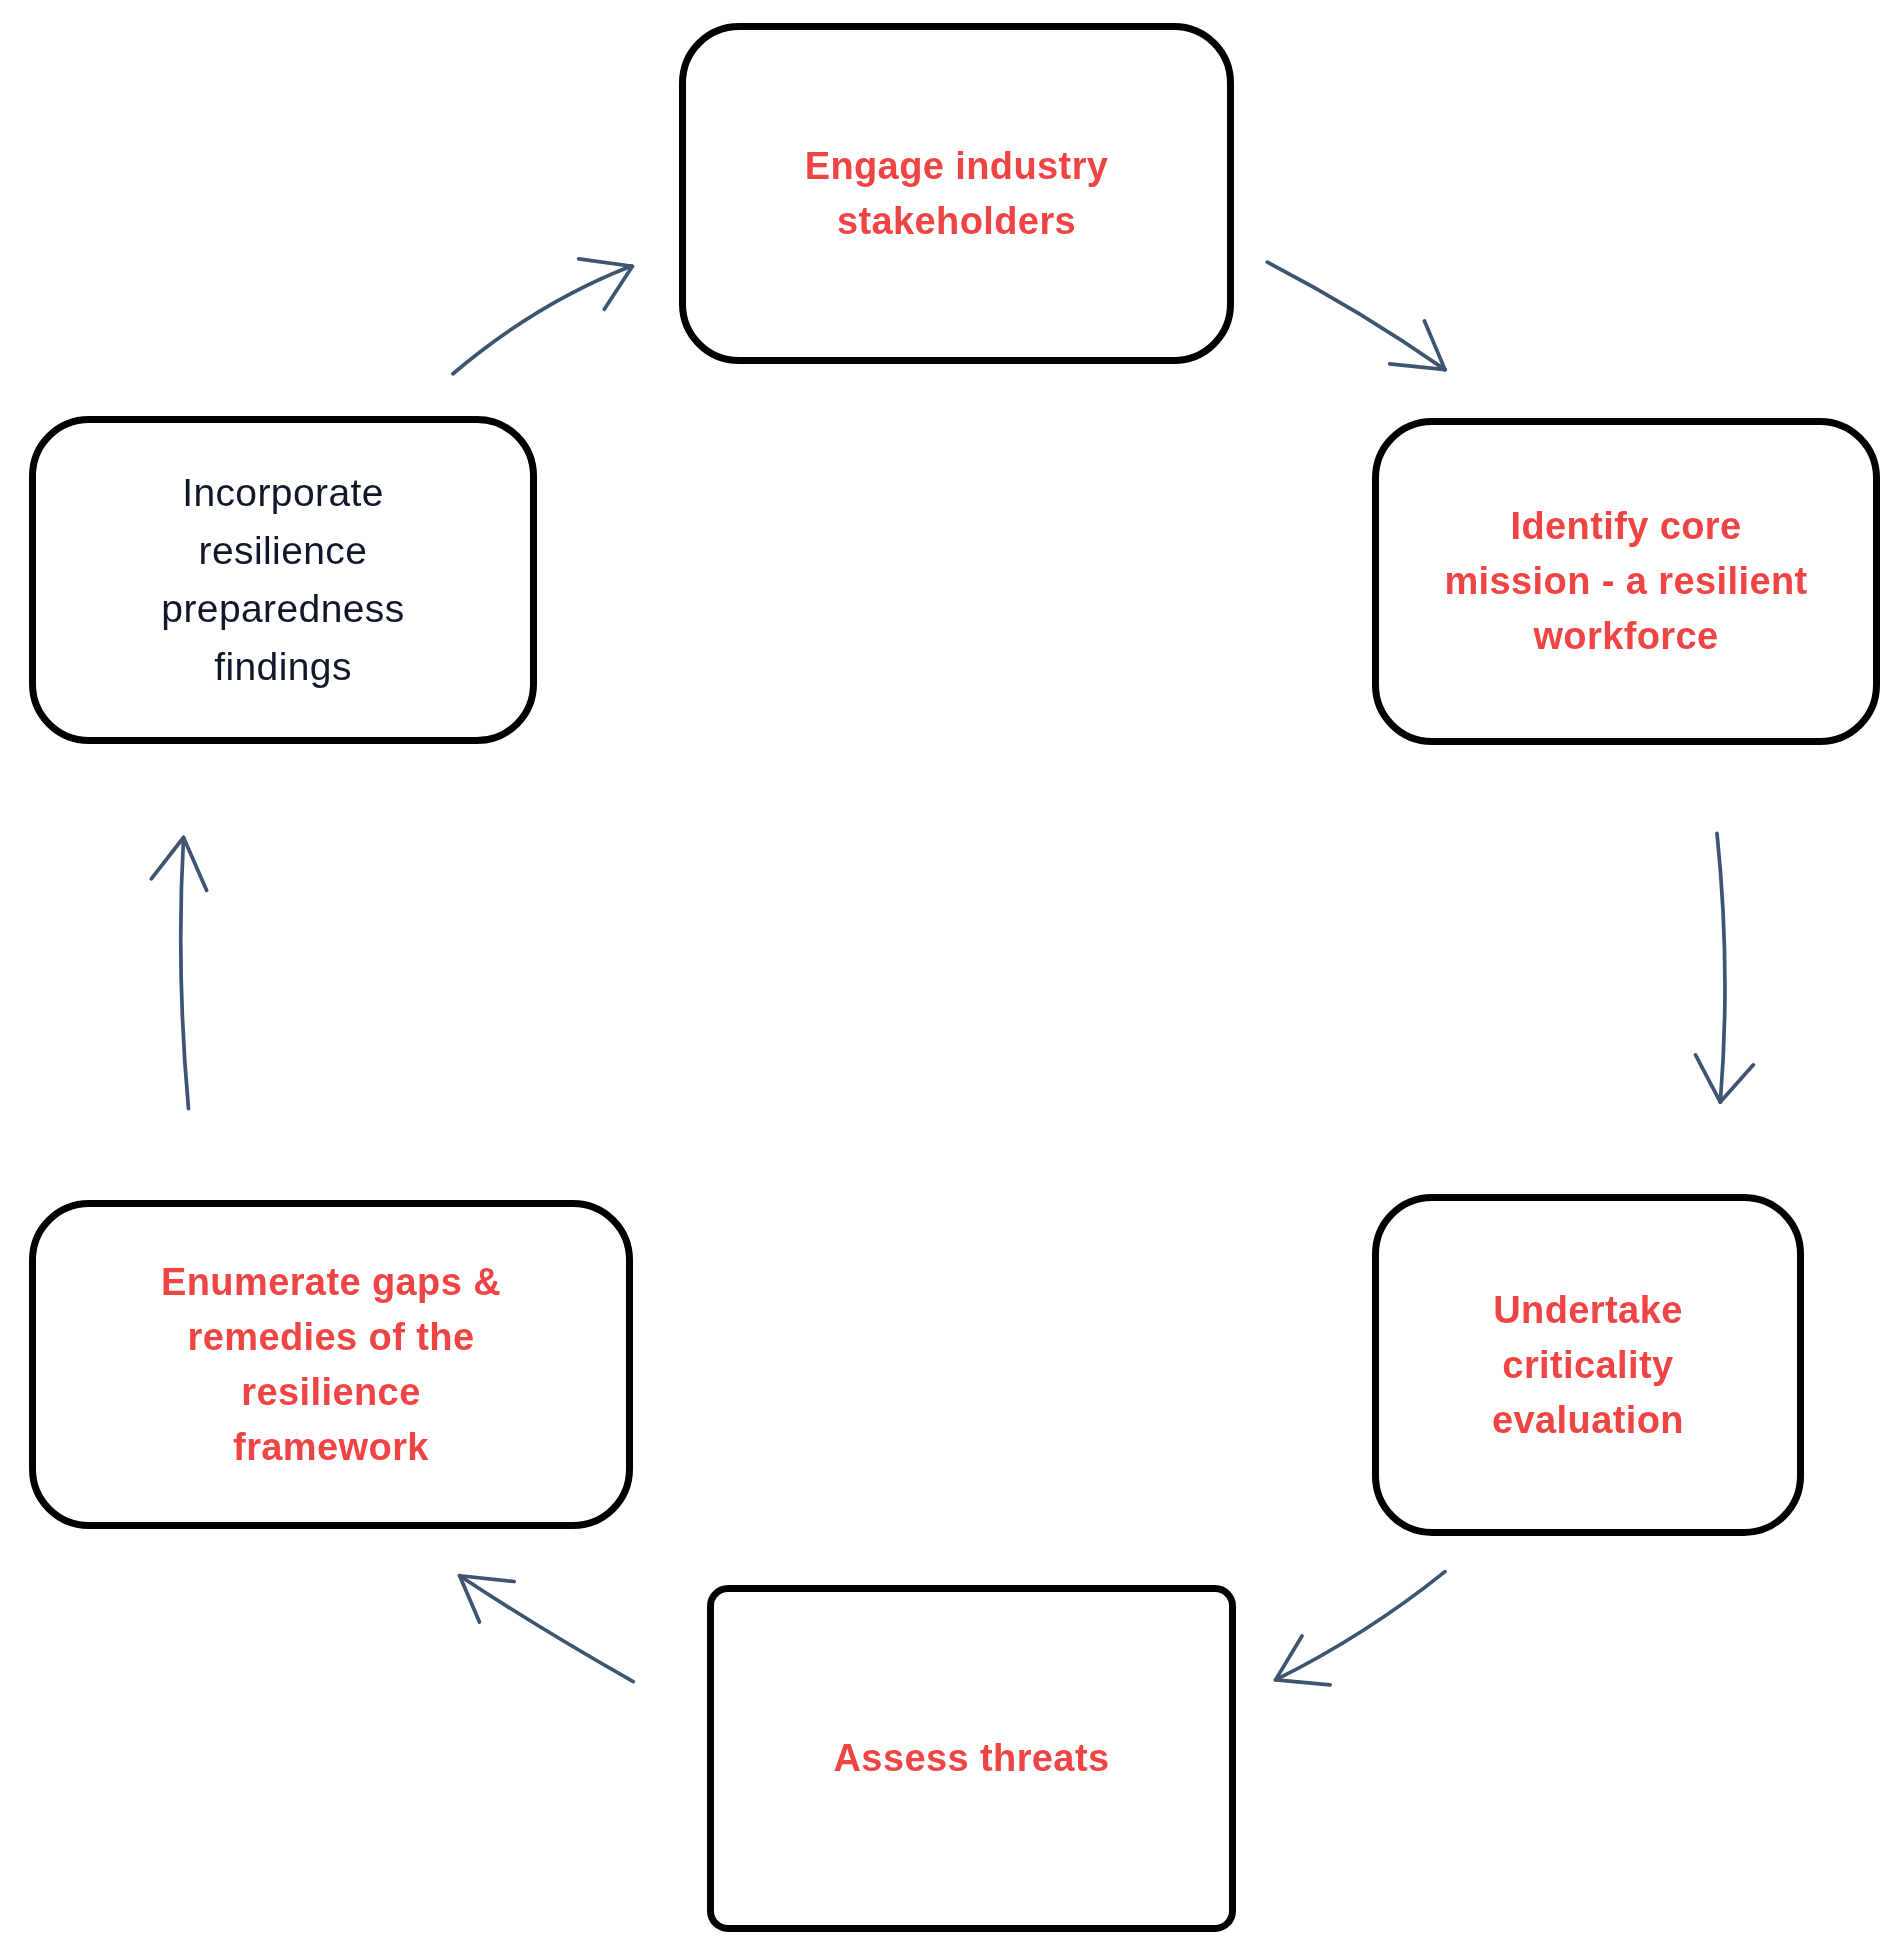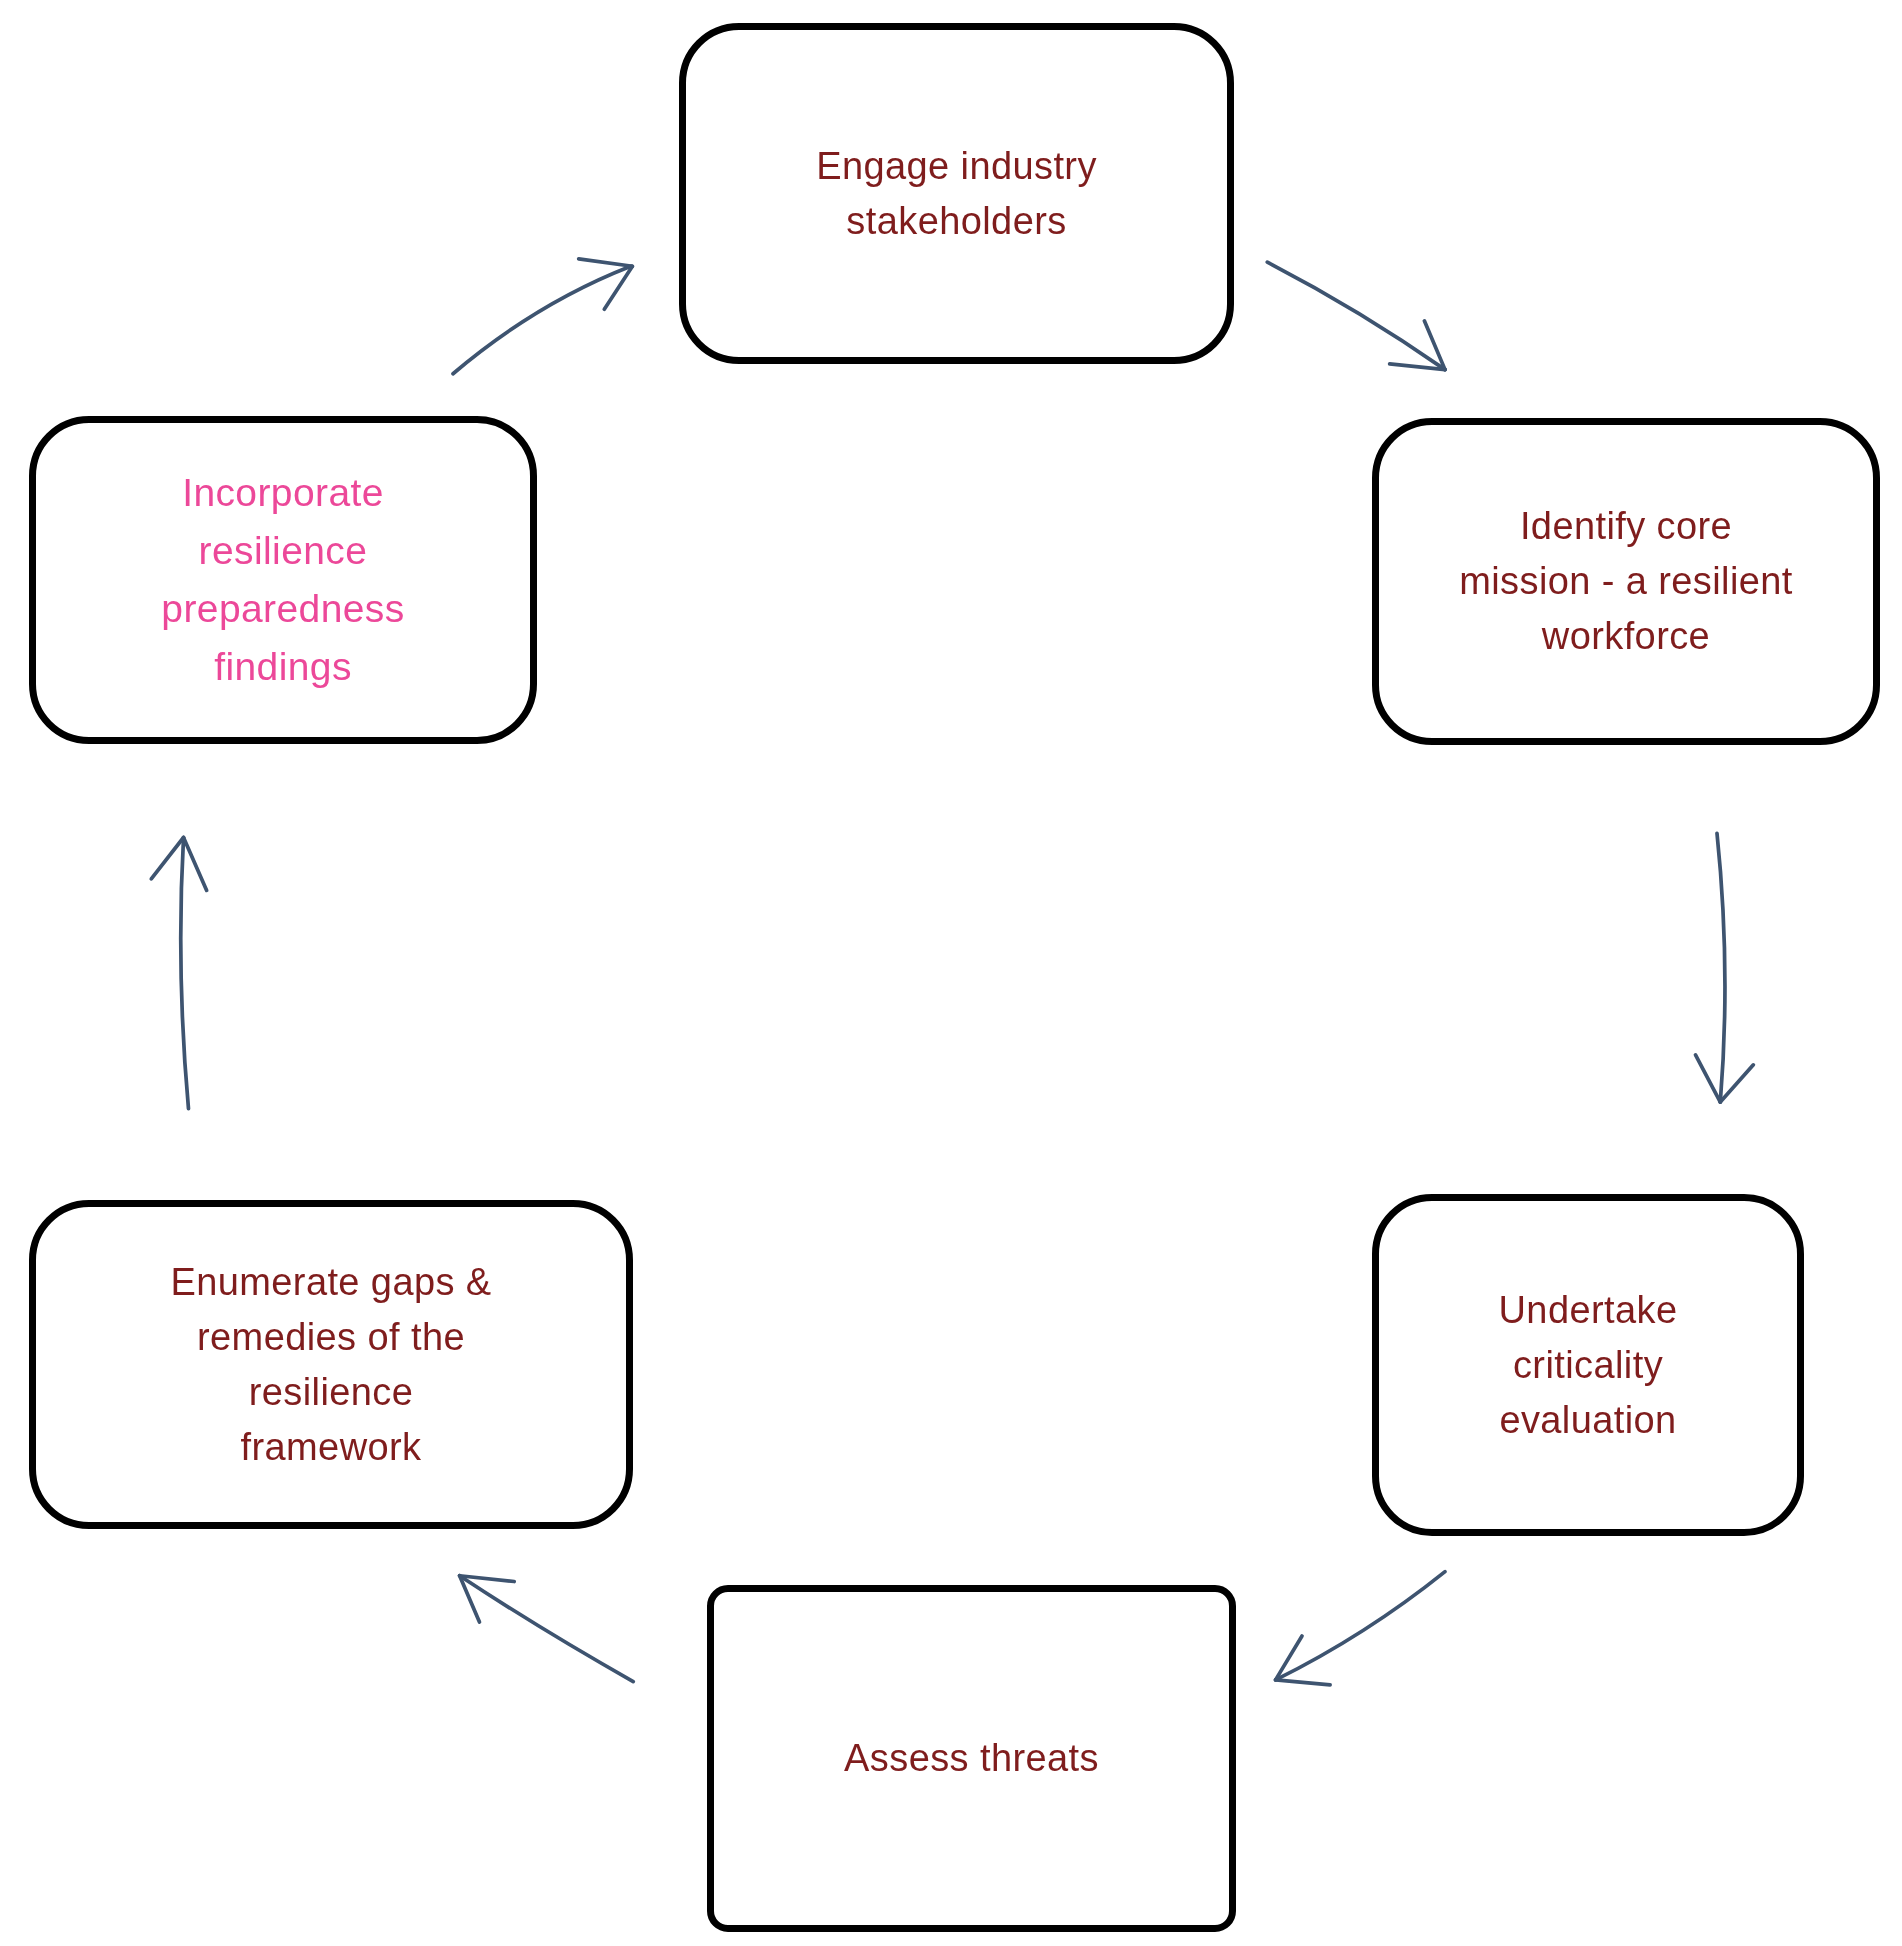--- a/index.html
+++ b/index.html
@@ -34,29 +34,29 @@
     background: #ffffff;
     border: 7.4px solid #000000;
     border-radius: 60px;
     display: flex;
     align-items: center;
     justify-content: center;
     text-align: center;
   }
   .node-label {
     white-space: pre-line;
-    color: #7f1d1d;
-    font-weight: normal;
+    color: #ef4444;
+    font-weight: bold;
     font-size: 38px;
     line-height: 55px;
     letter-spacing: 0.4px;
   }
   .node-label.regular {
     font-weight: normal;
-    color: #ec4899;
+    color: #0f172a;
     font-size: 39px;
     line-height: 58px;
   }
   .node-engage      { left: 679px;  top: 23px;   width: 555px; height: 341px; }
   .node-identify    { left: 1372px; top: 418px;  width: 508px; height: 327px; }
   .node-undertake   { left: 1372px; top: 1194px; width: 432px; height: 342px; }
   .node-assess      { left: 707px;  top: 1585px; width: 529px; height: 347px; border-radius: 21px; }
   .node-enumerate   { left: 29px;   top: 1200px; width: 604px; height: 329px; }
   .node-incorporate { left: 29px;   top: 416px;  width: 508px; height: 328px; }
 </style>

